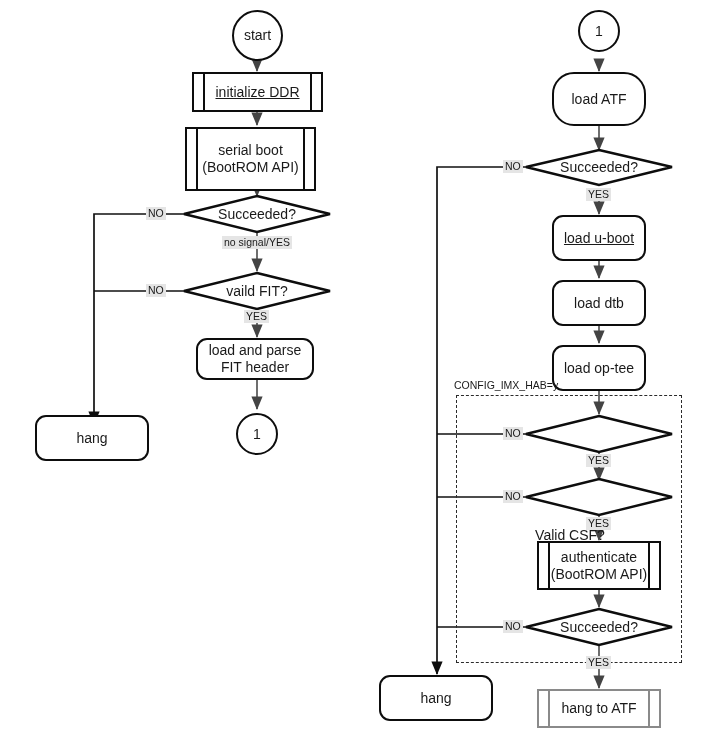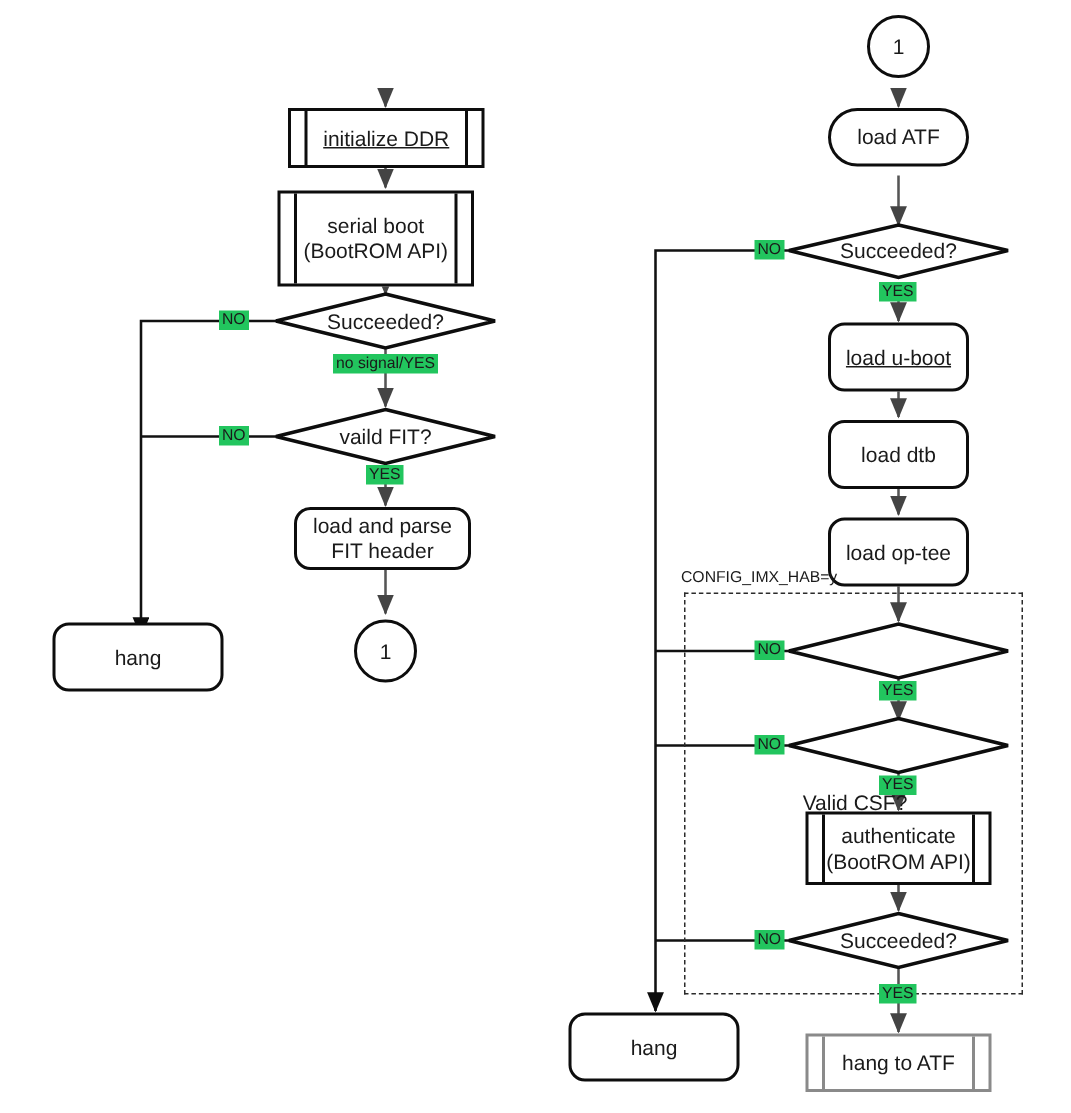--- a/index.html
+++ b/index.html
@@ -66,21 +66,21 @@
   .n-diamond{
     background:transparent;
     border:none;
   }
 
   
   .elabel{
     position:absolute;
     font-size:11.5px;
     color:#1a1a1a;
-    background:#22c55e;
+    background:#e5e5e5;
     padding:0 2px;
     white-space:nowrap;
     z-index:4;
     line-height:13px;
   }
   .elabel.small{ font-size:10.5px; }
   .elabel.grp{ font-size:10.5px; background:transparent; }
 
   
   .groupbox{
@@ -150,20 +150,21 @@
       <polygon points="599,150 672,167 599,185 526,167"></polygon>
       <polygon points="599,416 672,434 599,452 526,434"></polygon>
       <polygon points="599,479 672,497 599,515 526,497"></polygon>
       <polygon points="599,609 672,627 599,645 526,627"></polygon>
     </g>
   </svg>
 
   <div class="groupbox" style="left:456px; top:395px; width:226px; height:268px;"></div>
   <div class="elabel grp" style="left:452px; top:379px;">CONFIG_IMX_HAB=y</div>
 
+  <div class="node n-circle" style="left:232px; top:10px; width:51px; height:51px;">start</div>
 
   <div class="node n-pre" style="left:192px; top:72px; width:131px; height:40px;text-decoration:underline;">initialize DDR</div>
 
   <div class="node n-pre" style="left:185px; top:127px; width:131px; height:64px;">serial boot
 (BootROM API)</div>
 
   <div class="node n-diamond" style="left:195px; top:204px; width:124px; height:20px;">Succeeded?</div>
 
   <div class="node n-diamond" style="left:195px; top:281px; width:124px; height:20px;">vaild FIT?</div>
 
@@ -174,21 +175,21 @@
 
   <div class="node n-round" style="left:35px; top:415px; width:114px; height:46px;">hang</div>
 
   <div class="elabel small" style="left:146px; top:207px;">NO</div>
   <div class="elabel small" style="left:146px; top:284px;">NO</div>
   <div class="elabel small" style="left:222px; top:236px;">no signal/YES</div>
   <div class="elabel small" style="left:244px; top:310px;">YES</div>
 
   <div class="node n-circle" style="left:578px; top:10px; width:42px; height:42px;">1</div>
 
-  <div class="node n-round" style="left:552px; top:72px; width:94px; height:39px;border-radius:22px;">load ATF</div>
+  <div class="node n-round" style="left:552px; top:72px; width:94px; height:54px;border-radius:22px;">load ATF</div>
 
   <div class="node n-diamond" style="left:537px; top:157px; width:124px; height:20px;">Succeeded?</div>
 
   <div class="node n-round" style="left:552px; top:215px; width:94px; height:46px;text-decoration:underline;">load u-boot</div>
 
   <div class="node n-round" style="left:552px; top:280px; width:94px; height:46px;">load dtb</div>
 
   <div class="node n-round" style="left:552px; top:345px; width:94px; height:46px;">load op-tee</div>
 
 

